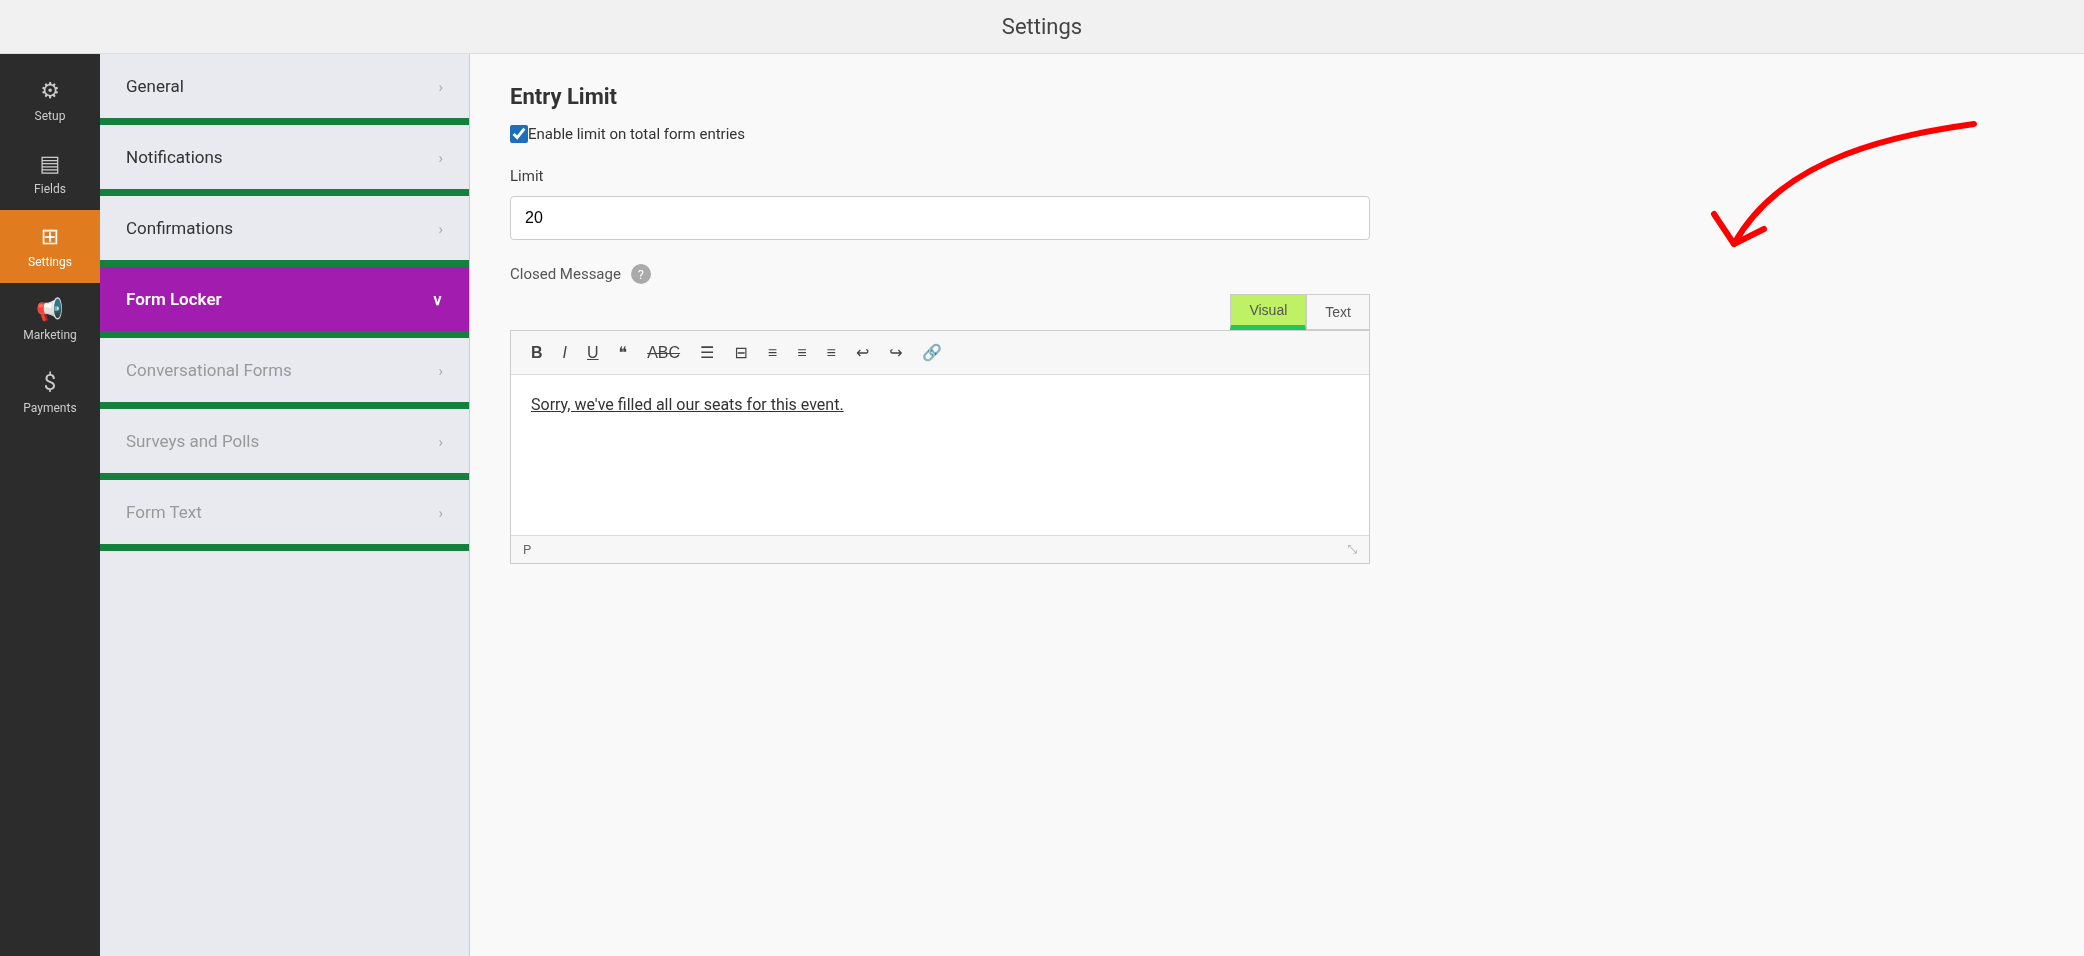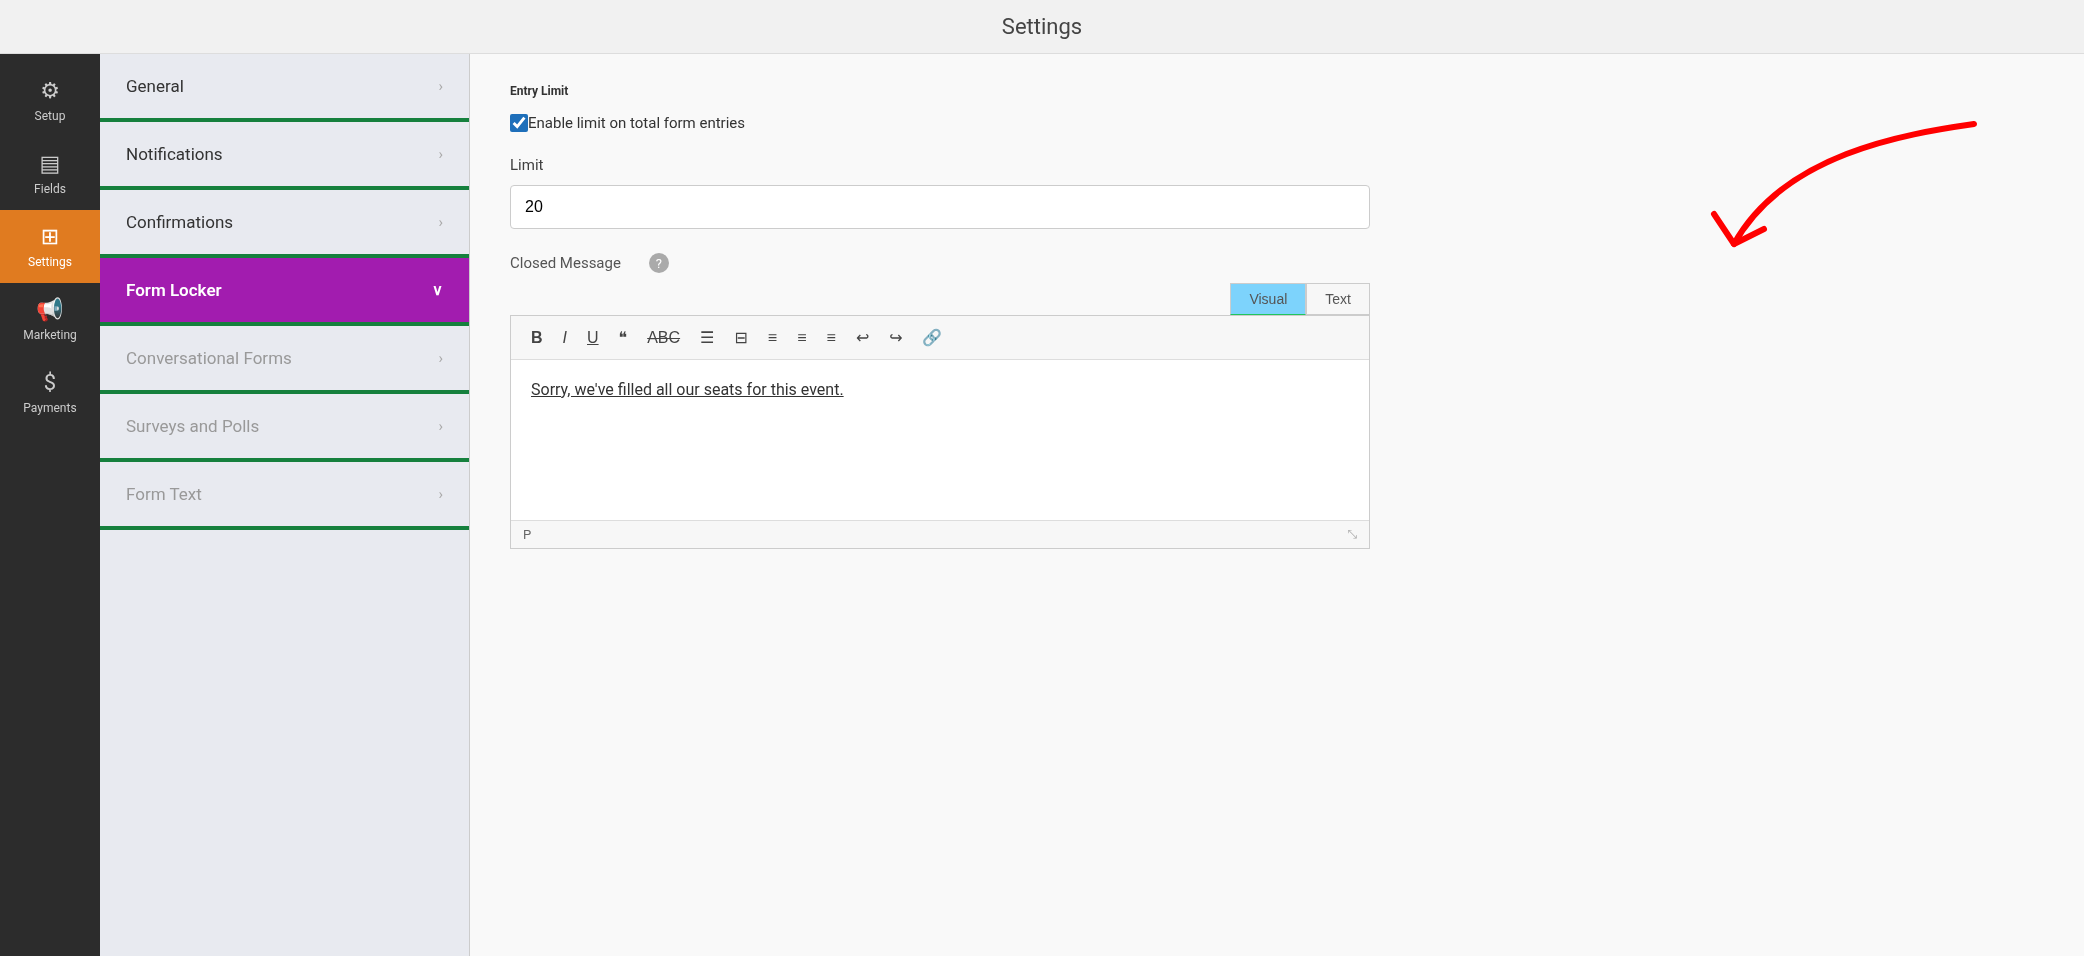--- a/index.html
+++ b/index.html
@@ -59,24 +59,24 @@
     .sidebar {
       width: 370px;
       background: #e8eaf0;
       border-right: 1px solid #ccc;
       overflow-y: auto;
       position: relative;
     }
 
     .sidebar-item {
       display: flex;
-      align-items: center;
+      align-items: flex-end;
       justify-content: space-between;
       padding: 22px 26px;
-      border-bottom: 4px solid #15803d;
+      border-bottom: 7px solid #15803d;
       cursor: pointer;
       font-size: 17px;
       color: #333;
       background: #e8eaf0;
     }
 
     .sidebar-item.active {
       background: #a21caf;
       color: #fff;
       font-weight: 600;
@@ -98,21 +98,21 @@
     
     .main-content {
       flex: 1;
       padding: 30px 40px;
       overflow-y: auto;
       background: #f9f9f9;
       position: relative;
     }
 
     .section-title {
-      font-size: 12px;
+      font-size: 22px;
       font-weight: 700;
       color: #333;
       margin-bottom: 16px;
     }
 
     .checkbox-row {
       display: flex;
       align-items: center;
       margin-bottom: 24px;
     }
@@ -141,21 +141,21 @@
       font-size: 16px;
       border: 1px solid #ccc;
       border-radius: 4px;
       background: #fff;
       margin-bottom: 24px;
     }
 
     .closed-message-row {
       display: flex;
       align-items: center;
-      gap: 28px;
+      gap: 10px;
       margin-bottom: 10px;
     }
 
     .closed-message-label {
       font-size: 15px;
       color: #555;
     }
 
     .help-icon {
       width: 20px;
@@ -181,22 +181,22 @@
     .editor-tab {
       padding: 7px 18px;
       font-size: 14px;
       border: 1px solid #ccc;
       background: #f7f7f7;
       cursor: pointer;
       color: #555;
     }
 
     .editor-tab.active {
-      background: #7dd3fc;
-      border-bottom: 1px solid #22c55e;
+      background: #bef264;
+      border-bottom: 5px solid #22c55e;
     }
 
     
     .editor-container {
       max-width: 860px;
       border: 1px solid #ccc;
       background: #fff;
     }
 
     .editor-toolbar {

